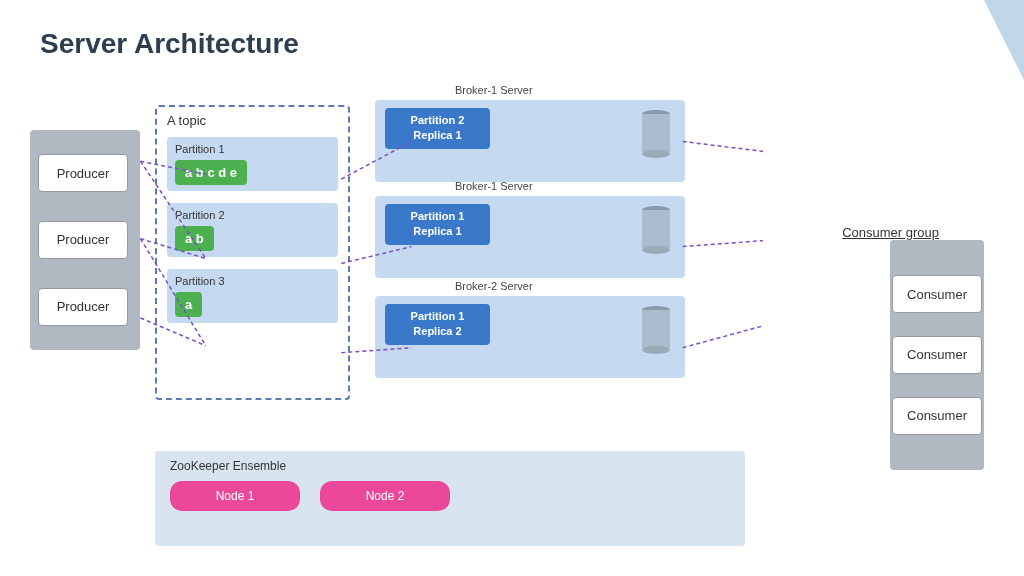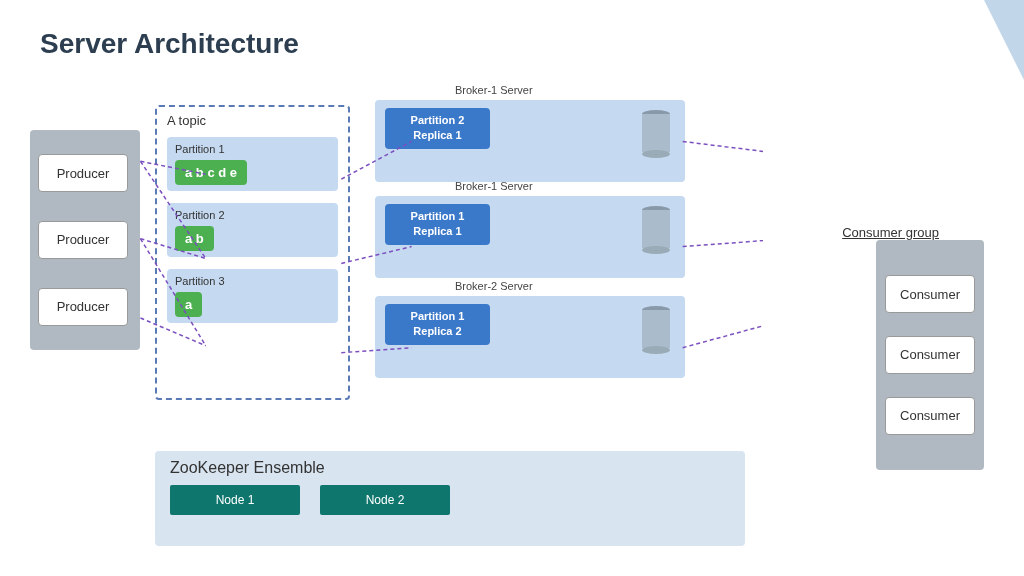--- a/index.html
+++ b/index.html
@@ -173,21 +173,21 @@
       font-size: 13px;
       color: #333;
       font-weight: normal;
       text-decoration: underline;
     }
 
     .consumers-panel {
       position: absolute;
       right: 20px;
       top: 160px;
-      width: 108px;
+      width: 94px;
       height: 230px;
       background: #b0b8c1;
       border-radius: 4px;
       display: flex;
       flex-direction: column;
       align-items: center;
       justify-content: space-around;
       padding: 24px 8px;
       text-align: center;
     }
@@ -211,33 +211,33 @@
       left: 125px;
       bottom: 0px;
       width: 590px;
       height: 95px;
       background: #d8e4f0;
       border-radius: 4px;
       padding: 8px 15px;
     }
 
     .zk-label {
-      font-size: 16px;
+      font-size: 12px;
       color: #333;
       margin-bottom: 8px;
     }
 
     .zk-nodes {
       display: flex;
       gap: 20px;
     }
 
     .zk-node {
-      background: #0f766e;
-      border-radius: 2px;
+      background: #ec4899;
+      border-radius: 12px;
       width: 130px;
       height: 30px;
       display: flex;
       align-items: center;
       justify-content: center;
       color: white;
       font-size: 12px;
     }
 
     

